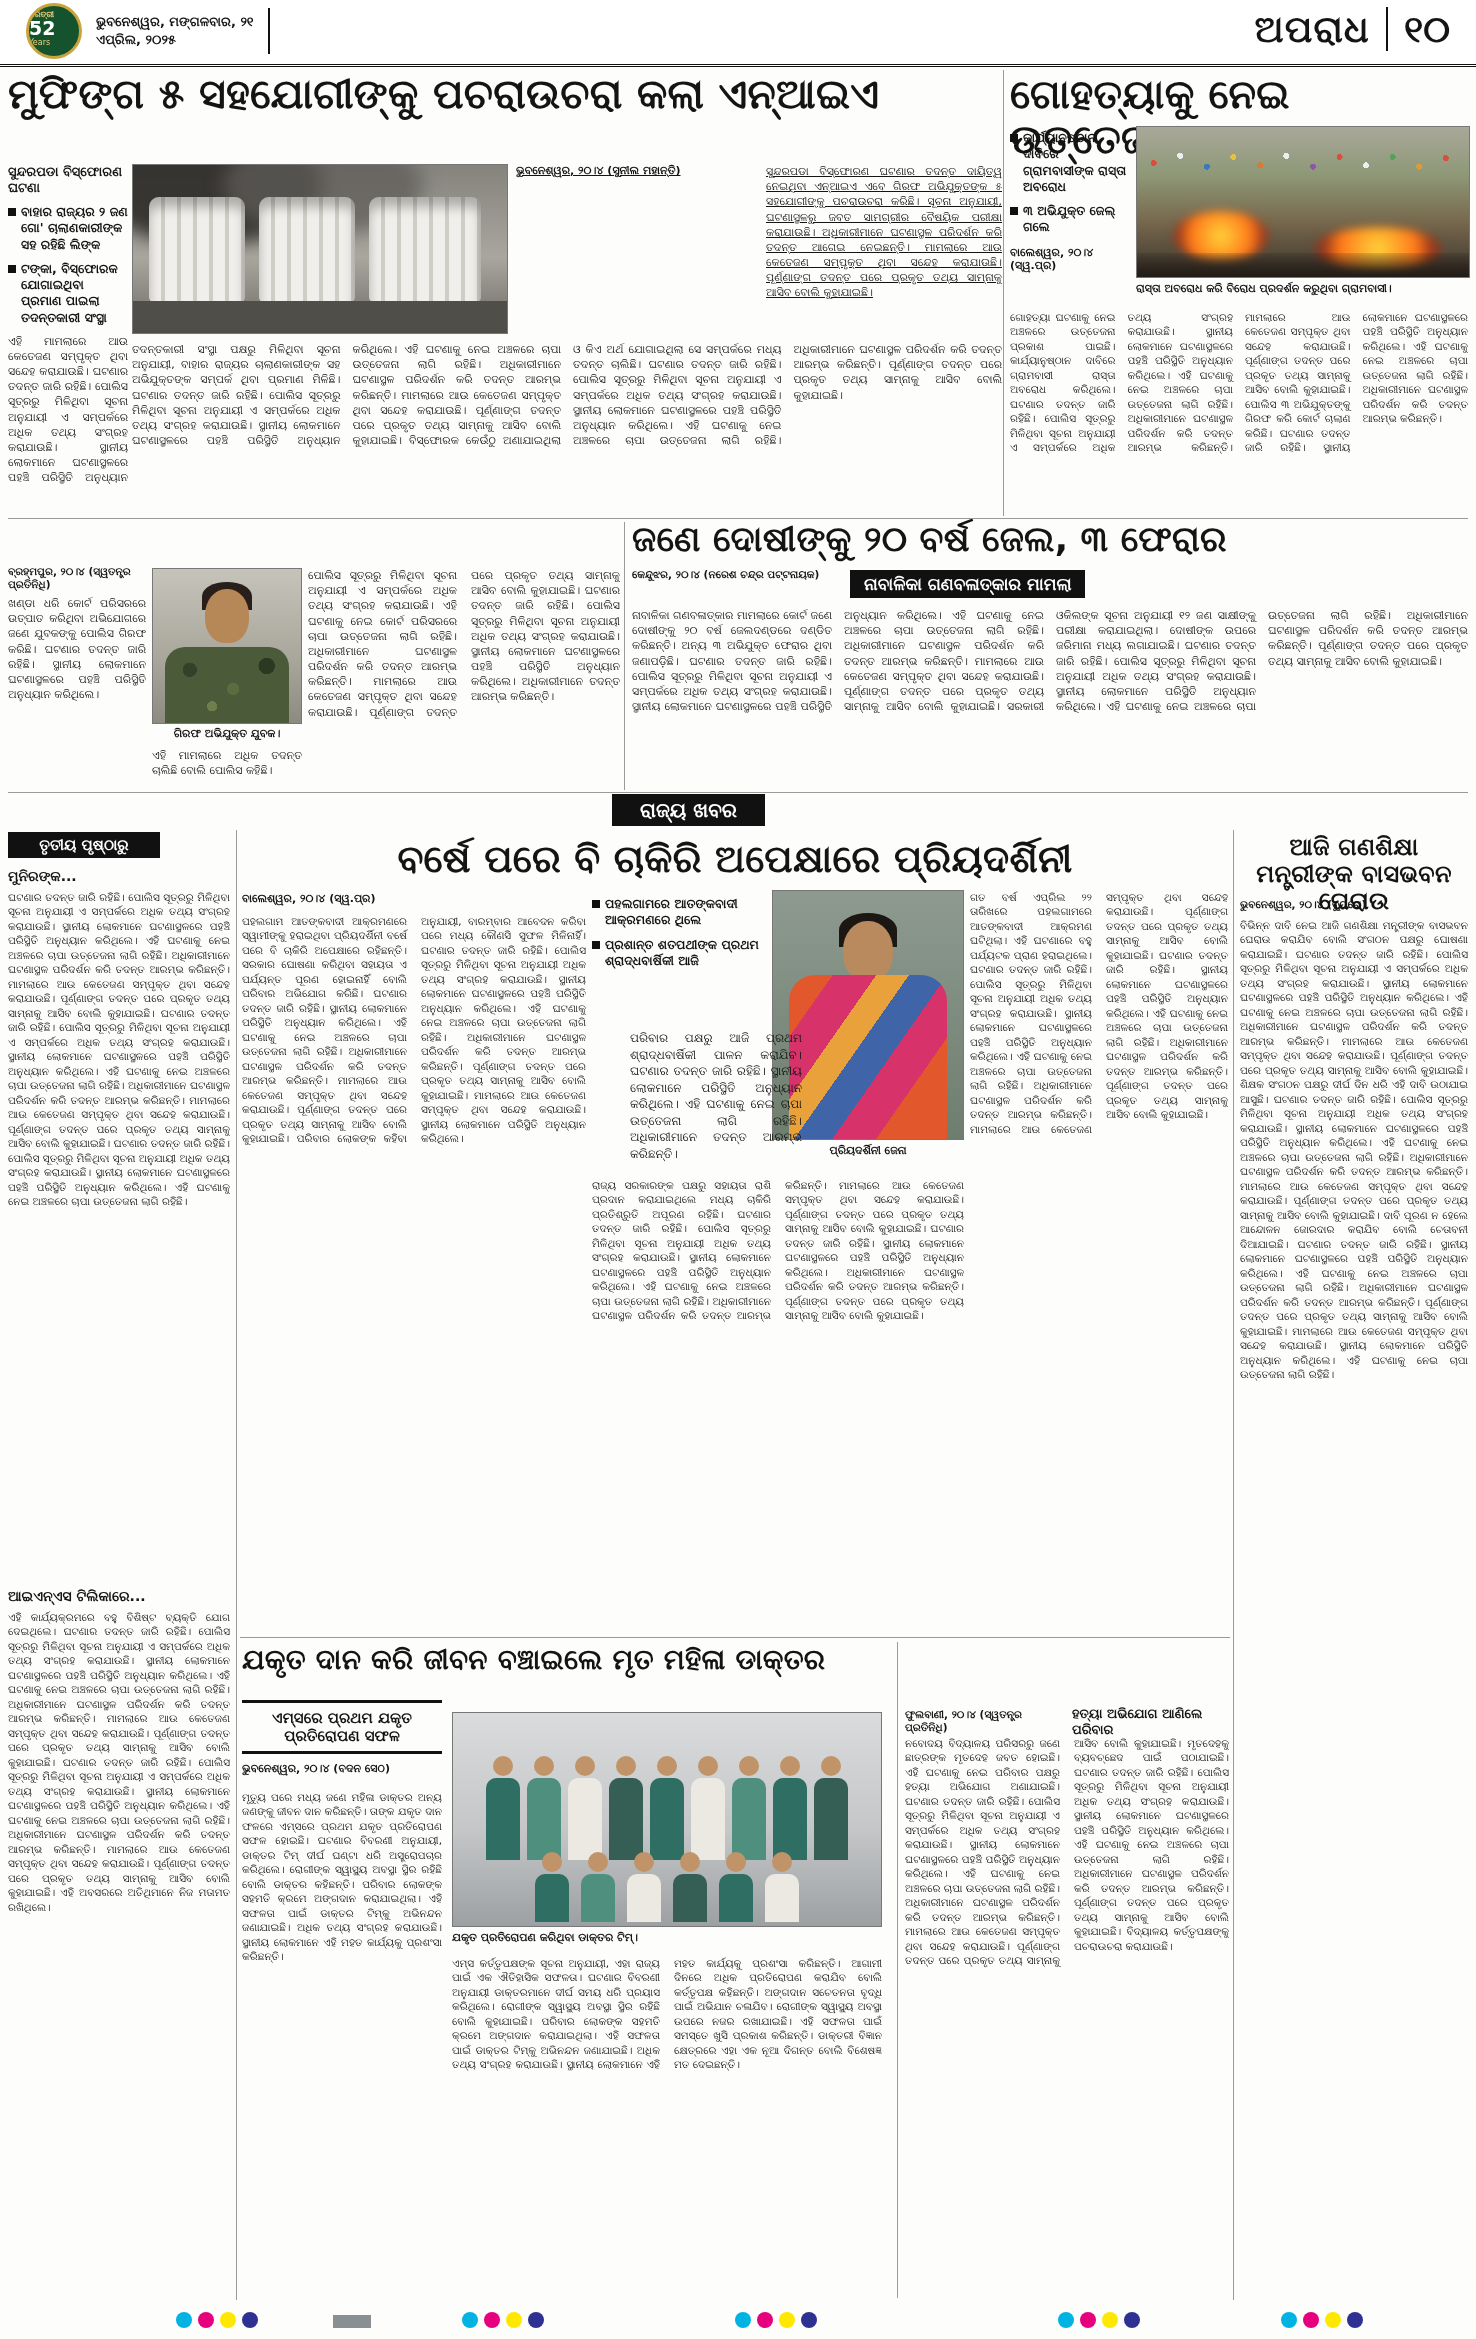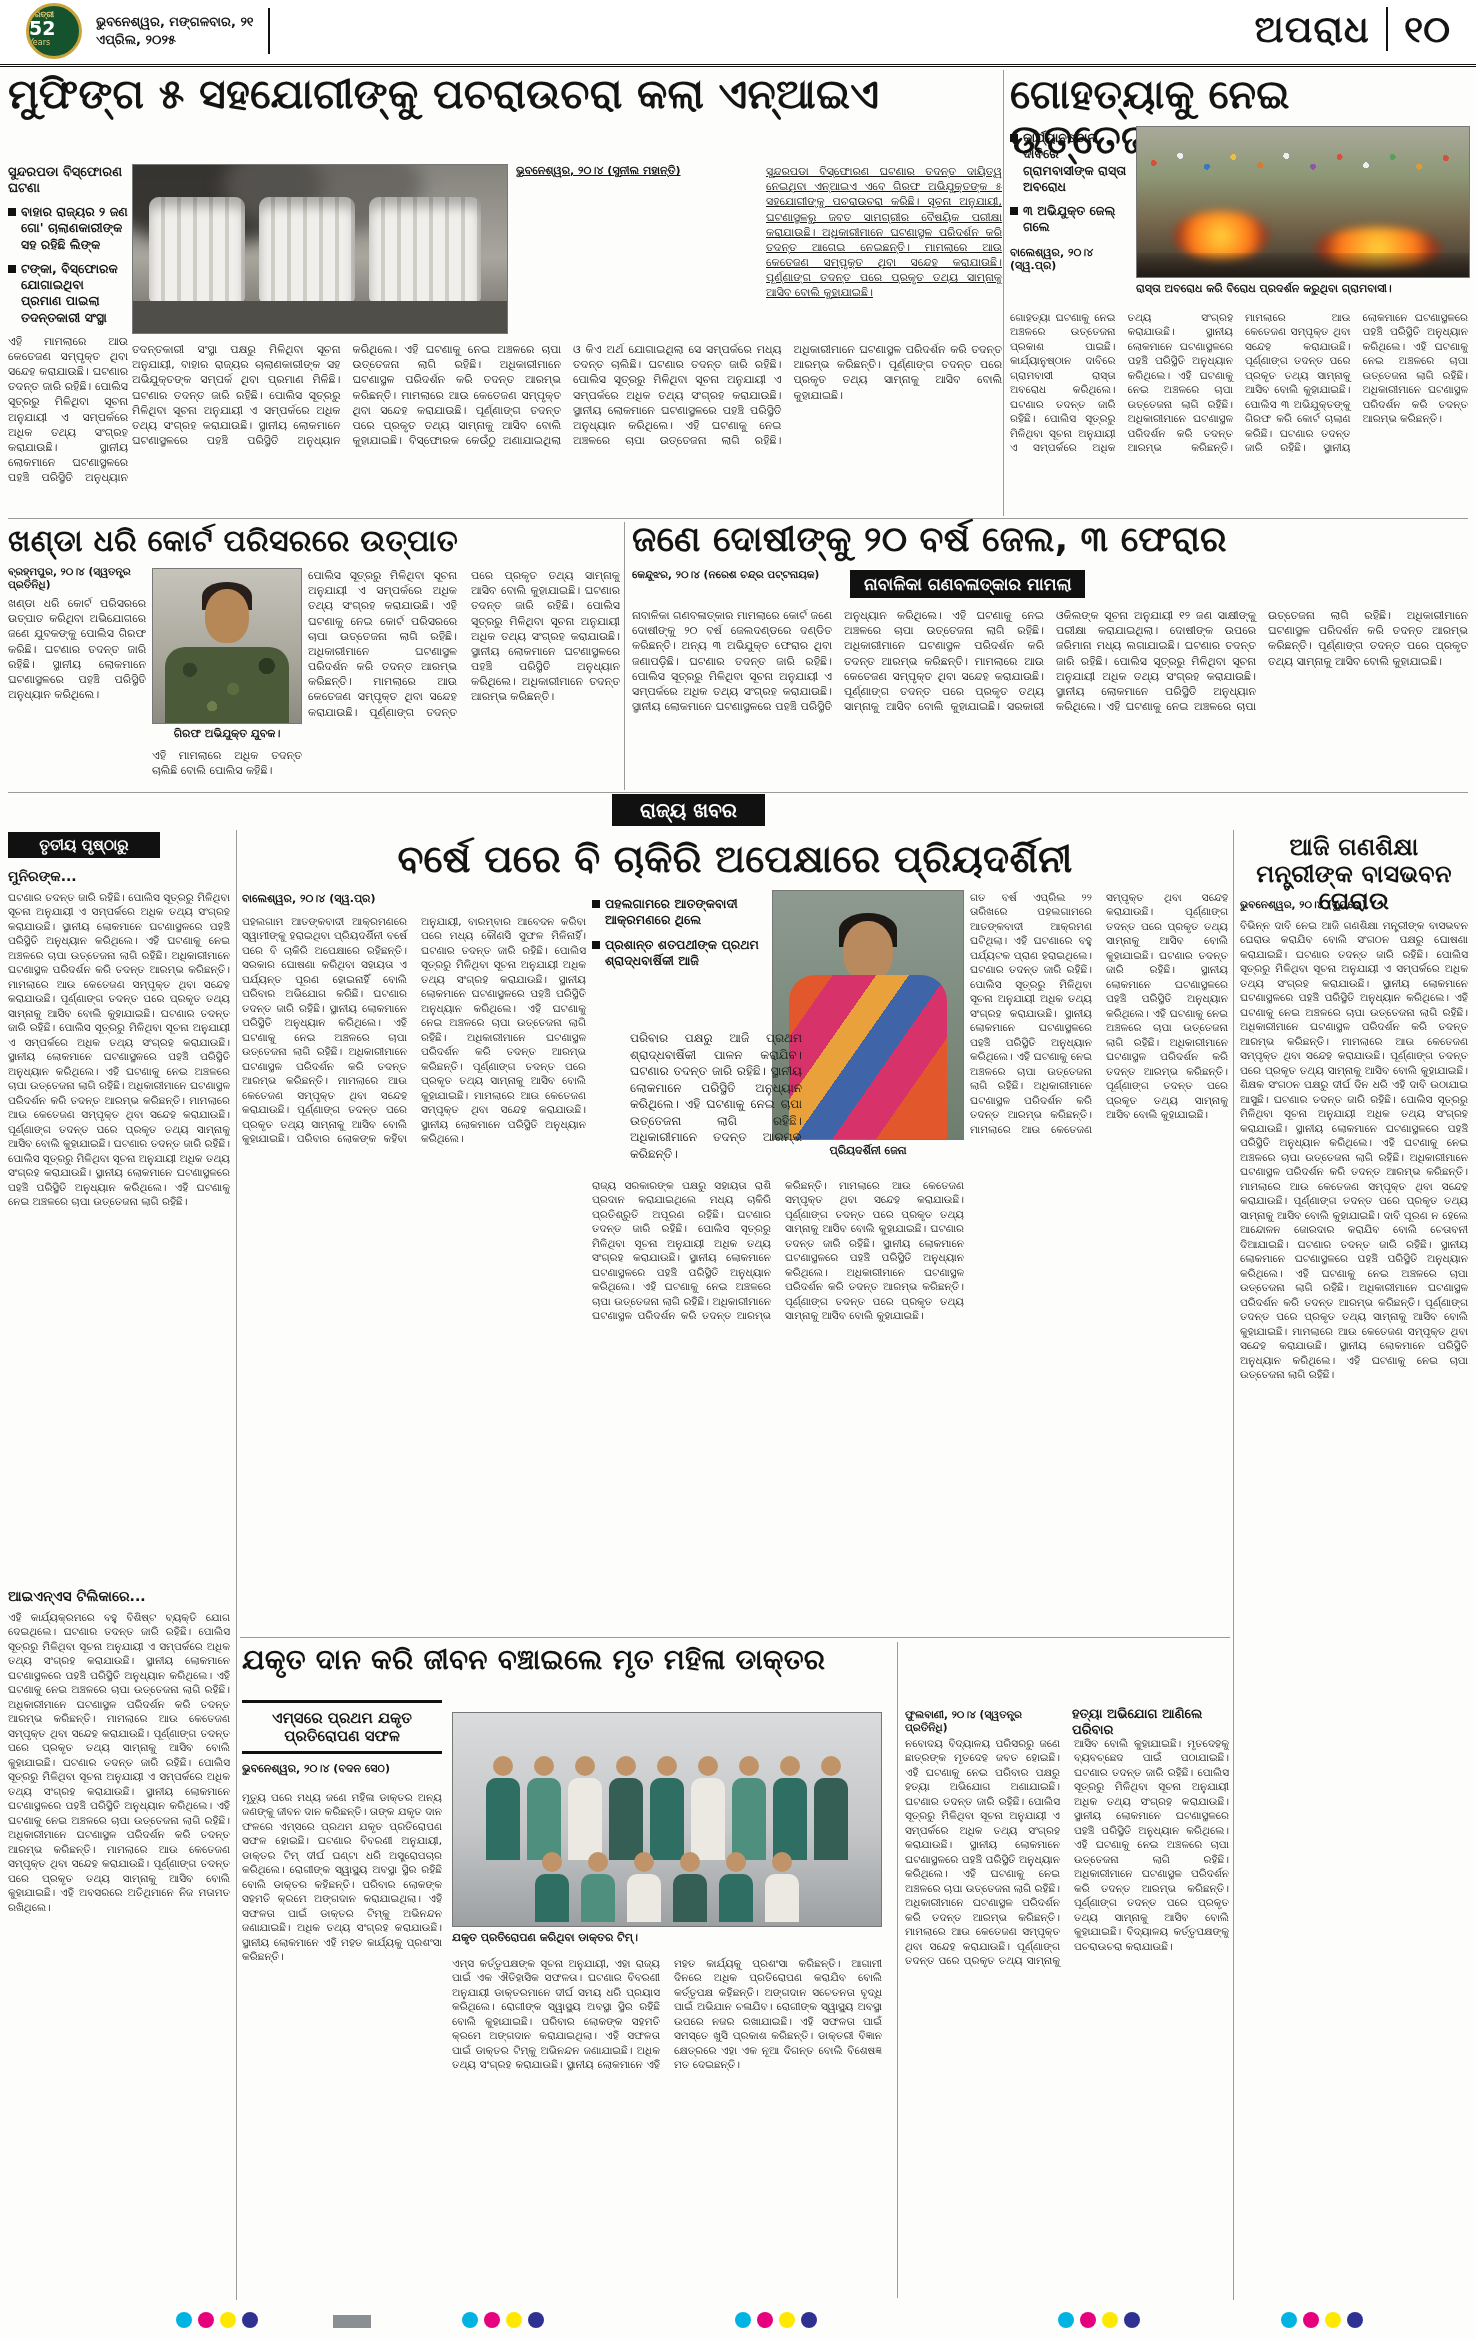--- a/index.html
+++ b/index.html
@@ -177,21 +177,20 @@
     <div class="fire fire1"></div>
     <div class="fire fire2"></div>
     <div class="burn"></div>
   </div>
   <div class="caption abs" style="left:1136px;top:282px;width:334px;">ରାସ୍ତା ଅବରୋଧ କରି ବିରୋଧ ପ୍ରଦର୍ଶନ କରୁଥିବା ଗ୍ରାମବାସୀ।</div>
 
   <div class="body-text cols4 abs" style="left:1010px;top:310px;width:458px;height:205px;font-size:10.5px;">ଗୋହତ୍ୟା ଘଟଣାକୁ ନେଇ ଅଞ୍ଚଳରେ ଉତ୍ତେଜନା ପ୍ରକାଶ ପାଇଛି। କାର୍ଯ୍ୟାନୁଷ୍ଠାନ ଦାବିରେ ଗ୍ରାମବାସୀ ରାସ୍ତା ଅବରୋଧ କରିଥିଲେ। ଘଟଣାର ତଦନ୍ତ ଜାରି ରହିଛି। ପୋଲିସ ସୂତ୍ରରୁ ମିଳିଥିବା ସୂଚନା ଅନୁଯାୟୀ ଏ ସମ୍ପର୍କରେ ଅଧିକ ତଥ୍ୟ ସଂଗ୍ରହ କରାଯାଉଛି। ସ୍ଥାନୀୟ ଲୋକମାନେ ଘଟଣାସ୍ଥଳରେ ପହଞ୍ଚି ପରିସ୍ଥିତି ଅନୁଧ୍ୟାନ କରିଥିଲେ। ଏହି ଘଟଣାକୁ ନେଇ ଅଞ୍ଚଳରେ ଚାପା ଉତ୍ତେଜନା ଲାଗି ରହିଛି। ଅଧିକାରୀମାନେ ଘଟଣାସ୍ଥଳ ପରିଦର୍ଶନ କରି ତଦନ୍ତ ଆରମ୍ଭ କରିଛନ୍ତି। ମାମଲାରେ ଆଉ କେତେଜଣ ସମ୍ପୃକ୍ତ ଥିବା ସନ୍ଦେହ କରାଯାଉଛି। ପୂର୍ଣ୍ଣାଙ୍ଗ ତଦନ୍ତ ପରେ ପ୍ରକୃତ ତଥ୍ୟ ସାମ୍ନାକୁ ଆସିବ ବୋଲି କୁହାଯାଇଛି। ପୋଲିସ ୩ ଅଭିଯୁକ୍ତଙ୍କୁ ଗିରଫ କରି କୋର୍ଟ ଚାଲାଣ କରିଛି। ଘଟଣାର ତଦନ୍ତ ଜାରି ରହିଛି। ସ୍ଥାନୀୟ ଲୋକମାନେ ଘଟଣାସ୍ଥଳରେ ପହଞ୍ଚି ପରିସ୍ଥିତି ଅନୁଧ୍ୟାନ କରିଥିଲେ। ଏହି ଘଟଣାକୁ ନେଇ ଅଞ୍ଚଳରେ ଚାପା ଉତ୍ତେଜନା ଲାଗି ରହିଛି। ଅଧିକାରୀମାନେ ଘଟଣାସ୍ଥଳ ପରିଦର୍ଶନ କରି ତଦନ୍ତ ଆରମ୍ଭ କରିଛନ୍ତି।</div>
 
   <div class="hline" style="left:8px;top:518px;width:1460px;"></div>
 
-  <div class="headline abs" style="left:8px;top:524px;width:612px;font-size:30px;">ଖଣ୍ଡା ଧରି କୋର୍ଟ ପରିସରରେ ଉତ୍ପାତ</div>
   <div class="byline abs" style="left:8px;top:565px;width:136px;font-size:10.5px;">ବ୍ରହ୍ମପୁର, ୨୦।୪ (ସ୍ୱତନ୍ତ୍ର ପ୍ରତିନିଧି)</div>
 
   <div class="photo photo-man" style="left:152px;top:568px;width:150px;height:156px;">
     <div class="man-hair"></div>
     <div class="man-head"></div>
     <div class="man-body"></div>
   </div>
   <div class="caption abs" style="left:152px;top:727px;width:150px;text-align:center;">ଗିରଫ ଅଭିଯୁକ୍ତ ଯୁବକ।</div>
 
   <div class="body-text abs" style="left:8px;top:596px;width:138px;height:194px;">ଖଣ୍ଡା ଧରି କୋର୍ଟ ପରିସରରେ ଉତ୍ପାତ କରିଥିବା ଅଭିଯୋଗରେ ଜଣେ ଯୁବକଙ୍କୁ ପୋଲିସ ଗିରଫ କରିଛି। ଘଟଣାର ତଦନ୍ତ ଜାରି ରହିଛି। ସ୍ଥାନୀୟ ଲୋକମାନେ ଘଟଣାସ୍ଥଳରେ ପହଞ୍ଚି ପରିସ୍ଥିତି ଅନୁଧ୍ୟାନ କରିଥିଲେ।</div>

